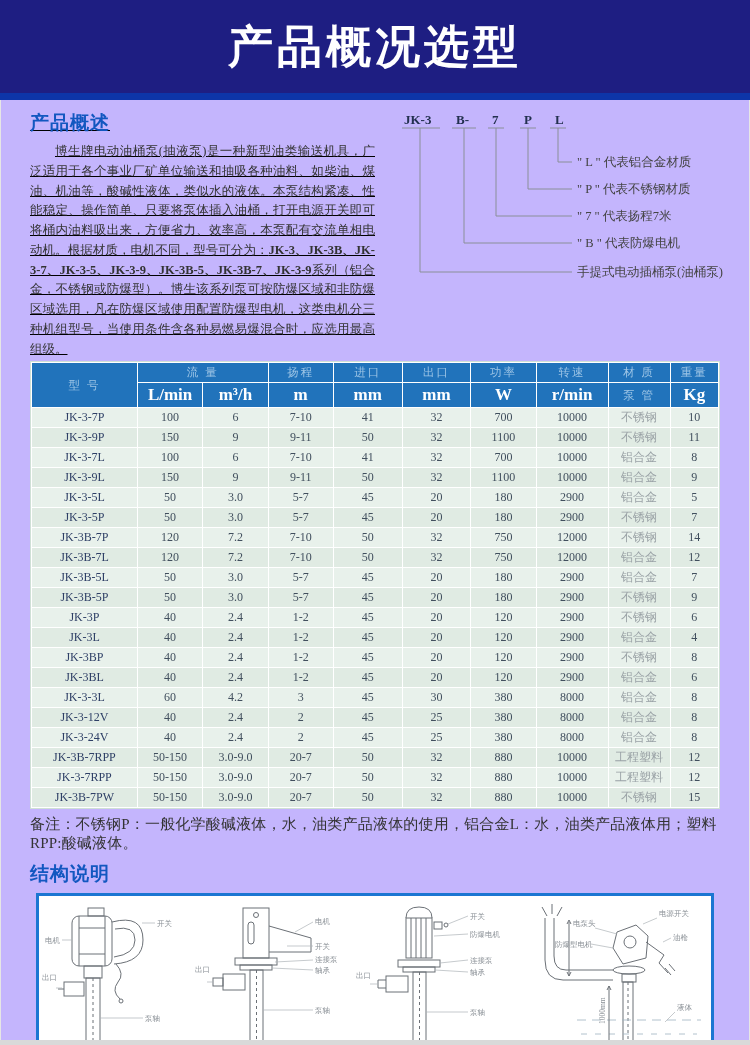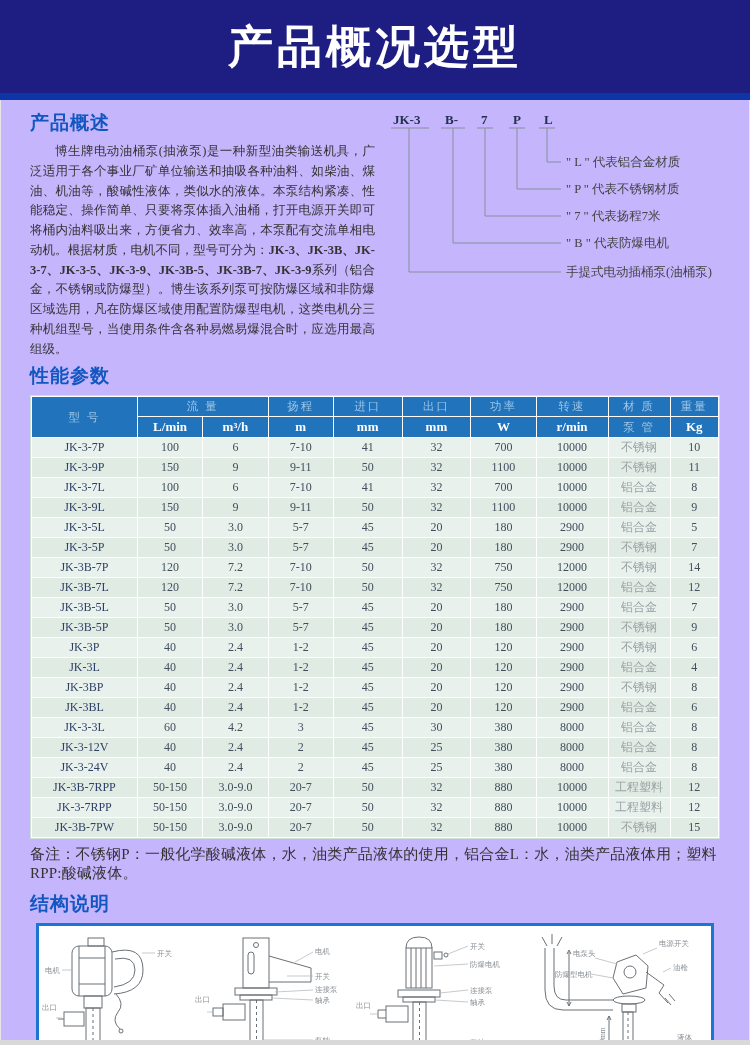--- a/index.html
+++ b/index.html
@@ -11,40 +11,40 @@
   .banner { height:100px; background:#1e1e82; border-bottom:7px solid #0d35a8;
             display:flex; align-items:center; justify-content:center; }
   .banner h1 { color:#fff; font-size:45px; font-weight:900; letter-spacing:4px; }
 
   .content { padding:10px 30px 0 30px; }
 
   .section-heading { color:#1257c0; font-size:19px; font-weight:bold;
                      letter-spacing:1px; margin-bottom:6px; }
 
   
-  .top-row { display:flex; gap:14px; }
+  .top-row { display:flex; gap:25px;text-decoration:underline; }
   .overview-col { width:345px; flex:none; }
   .overview-text { font-family:"Liberation Serif", serif; font-size:12.5px;
                    color:#333; line-height:1.58; text-align:justify; text-indent:2em; }
   .overview-text .bold-models { font-weight:bold; }
   .model-col { flex:1; }
 
   
   .model-svg text { font-family:"Liberation Serif", serif; fill:#444; }
   .model-svg .token { font-size:13px; font-weight:bold; fill:#23304f; }
   .model-svg .callout { font-size:12.5px; }
   .model-svg line, .model-svg path { stroke:#8a8f98; stroke-width:1; fill:none; }
 
   
   .perf-table { width:100%; border-collapse:separate; border-spacing:1px;
                 background:#ffffff; font-family:"Liberation Serif", serif;
                 margin-top:2px; border:1px solid #cfe0d6; }
   .perf-table th { background:#2173bb; font-weight:normal; padding:2px 1px;text-align:center; }
   .th-cn  { color:#9dc5e6; font-size:11.5px; letter-spacing:2px; }
-  .th-unit{ color:#ffffff; font-size:13px; font-weight:bold !important; }
+  .th-unit{ color:#ffffff; font-size:17px; font-weight:bold !important; }
   .perf-table td { text-align:center; font-size:12px; color:#414f5e; padding:1px 0; }
   .perf-table tbody tr:nth-child(odd)  td { background:#e8f1eb; }
   .perf-table tbody tr:nth-child(even) td { background:#e0ebe3; }
   .perf-table td.c-model { color:#2e3f66; }
   .perf-table td.c-mat   { color:#9aa2a6; }
 
   .note { font-family:"Liberation Serif", serif; font-size:15px; color:#333;
           margin:6px 0 8px 0; letter-spacing:0.2px; }
 
   
@@ -107,21 +107,20 @@
 
           <text class="callout" x="177" y="56">" L " 代表铝合金材质</text>
           <text class="callout" x="177" y="83">" P " 代表不锈钢材质</text>
           <text class="callout" x="177" y="110">" 7 " 代表扬程7米</text>
           <text class="callout" x="177" y="137">" B " 代表防爆电机</text>
           <text class="callout" x="177" y="166">手提式电动插桶泵(油桶泵)</text>
         </svg>
       </div>
     </div>
 
-    <div class="section-heading" style="margin-top:4px">性能参数</div>
 
     <table class="perf-table">
       <colgroup>
         <col style="width:15.5%">
           <col style="width:9.5%">
           <col style="width:9.5%">
         <col style="width:9.5%">
           <col style="width:10%">
           <col style="width:10%">
         <col style="width:9.5%">

